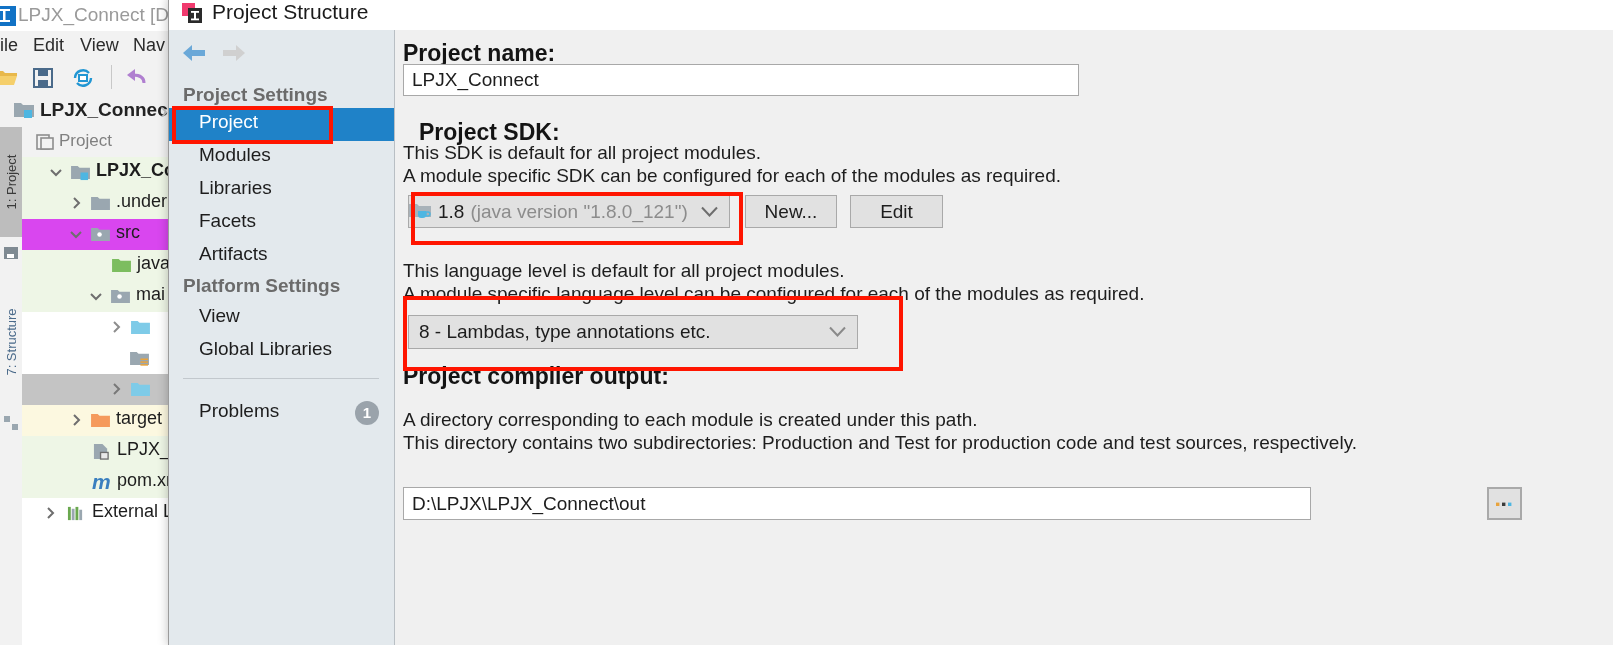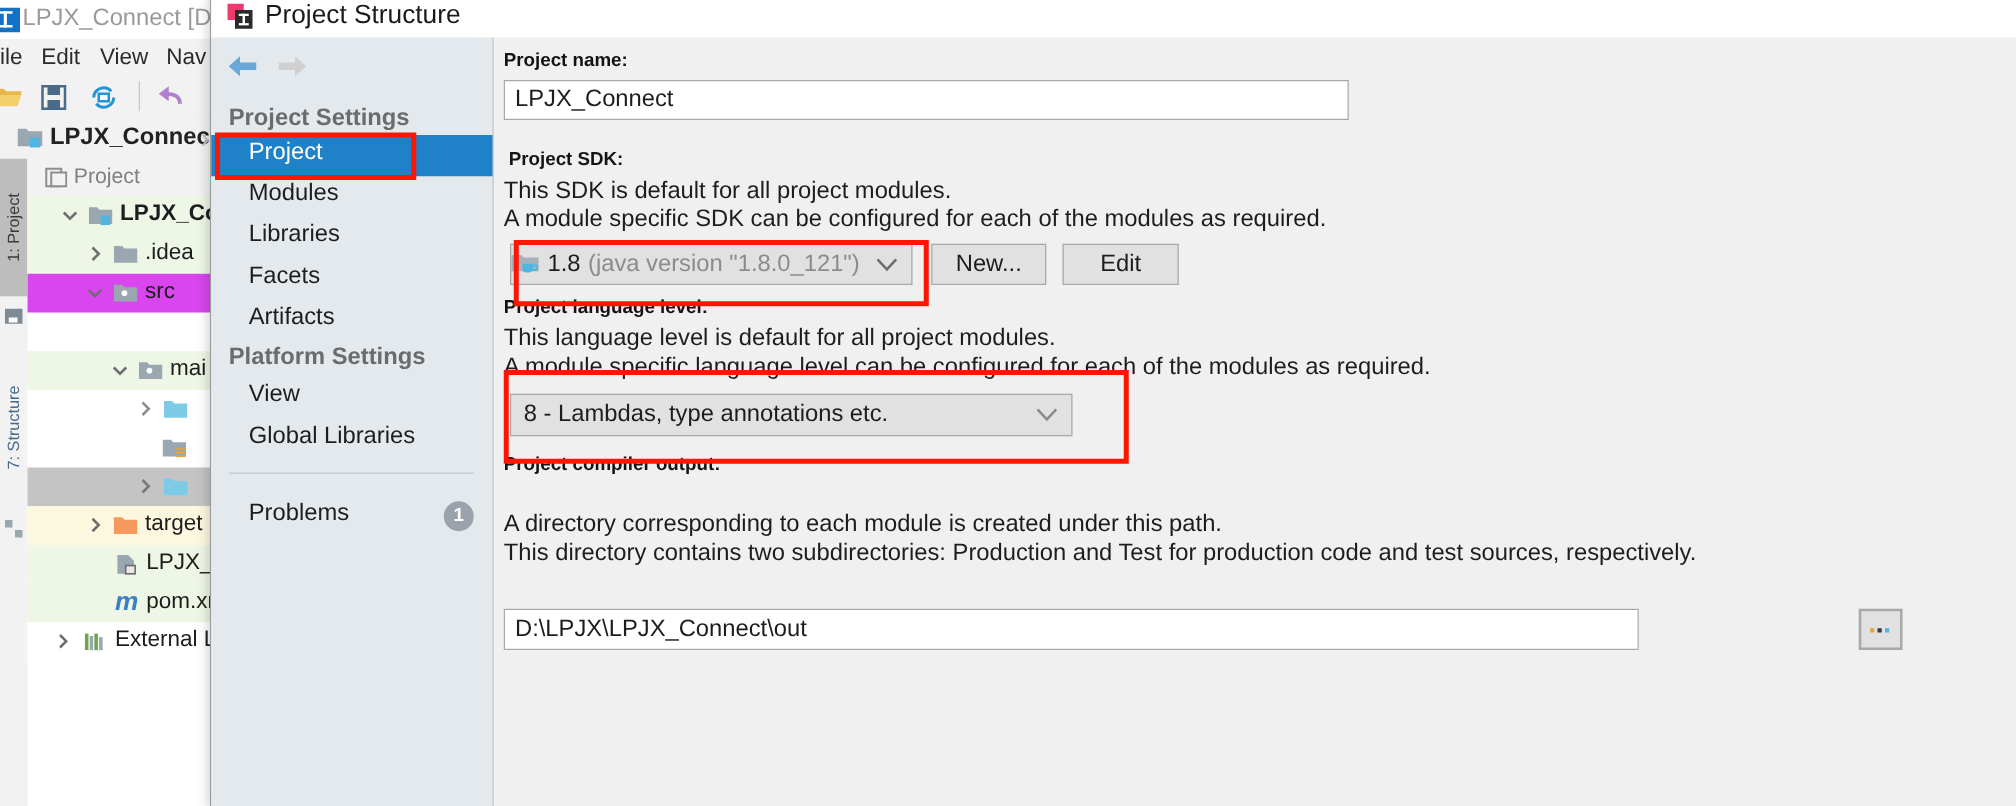--- a/index.html
+++ b/index.html
@@ -83,21 +83,21 @@
   .nav-item.selected span{color:#ffffff;}
   .nav-divider{position:absolute;left:14px;width:196px;height:1px;background:#c2c8cd;}
   .nav-badge{
     position:absolute;width:24px;height:24px;border-radius:50%;
     background:#9aa3ab;color:#fff;font-size:15px;font-weight:bold;
     text-align:center;line-height:24px;
   }
 
   
   .dlg-main{position:absolute;left:226px;top:0;width:1219px;height:615px;background:#f0f0f0;}
-  .lbl-bold{position:absolute;font-size:15px;font-weight:bold;color:#141414;white-space:nowrap;}
+  .lbl-bold{position:absolute;font-size:23px;font-weight:bold;color:#141414;white-space:nowrap;}
   .lbl-norm{position:absolute;font-size:19px;color:#1d1d1d;white-space:nowrap;}
 
   .textfield{
     position:absolute;background:#ffffff;border:1px solid #a8a8a8;
     font-size:19px;color:#1d1d1d;box-sizing:border-box;
     display:flex;align-items:center;padding-left:8px;
   }
   .combo{
     position:absolute;background:#e1e1e1;border:1px solid #a9a9a9;
     box-sizing:border-box;display:flex;align-items:center;
@@ -216,34 +216,40 @@
         <div class="tlabel bold" style="left:74px">LPJX_Conn</div>
       </div>
 
       <div class="tree-row" style="top:31px;background:#eef6e6">
         <svg class="arrow" style="left:46px" viewBox="0 0 16 16">
             <path d="M6 3l5 5-5 5" fill="none" stroke="#6e6e6e" stroke-width="2"></path>
           </svg>
         <svg class="ticon" style="left:69px" viewBox="0 0 20 18">
             <path d="M0 2h7l2 2h11v12H0z" fill="#9aa7b0"></path>
           </svg>
-        <div class="tlabel" style="left:94px">.idea</div>
+        <div class="tlabel" style="left:94px">.under</div>
       </div>
 
       <div class="tree-row" style="top:62px;background:#d946ef">
         <svg class="arrow" style="left:46px" viewBox="0 0 16 16">
             <path d="M3 6l5 5 5-5" fill="none" stroke="#6e6e6e" stroke-width="2"></path>
           </svg>
         <svg class="ticon" style="left:69px" viewBox="0 0 20 18">
             <path d="M0 2h7l2 2h11v12H0z" fill="#9aa7b0"></path>
             <circle cx="9" cy="9" r="2.4" fill="#fff"></circle>
           </svg>
         <div class="tlabel" style="left:94px">src</div>
       </div>
 
+      <div class="tree-row" style="top:93px;background:#eef6e6">
+        <svg class="ticon" style="left:90px" viewBox="0 0 20 18">
+            <path d="M0 2h7l2 2h11v12H0z" fill="#7cbd5f"></path>
+          </svg>
+        <div class="tlabel" style="left:115px">java</div>
+      </div>
 
       <div class="tree-row" style="top:124px;background:#eef6e6">
         <svg class="arrow" style="left:66px" viewBox="0 0 16 16">
             <path d="M3 6l5 5 5-5" fill="none" stroke="#6e6e6e" stroke-width="2"></path>
           </svg>
         <svg class="ticon" style="left:89px" viewBox="0 0 20 18">
             <path d="M0 2h7l2 2h11v12H0z" fill="#9aa7b0"></path>
             <circle cx="9" cy="9" r="2.4" fill="#fff"></circle>
           </svg>
         <div class="tlabel" style="left:114px">mai</div>
@@ -380,41 +386,40 @@
         <span>Problems</span>
       </div>
       <div class="nav-badge" style="left:186px;top:371px">1</div>
     </div>
 
     <div class="dlg-main">
 
       <div class="lbl-bold" style="left:8px;top:10px">Project name:</div>
       <div class="textfield" style="left:8px;top:34px;width:676px;height:32px">LPJX_Connect</div>
 
-      <div class="lbl-bold" style="left:12px;top:89px">Project SDK:</div>
+      <div class="lbl-bold" style="left:24px;top:89px">Project SDK:</div>
       <div class="lbl-norm" style="left:8px;top:112px">This SDK is default for all project modules.</div>
       <div class="lbl-norm" style="left:8px;top:135px">A module specific SDK can be configured for each of the modules as required.</div>
 
       <div class="combo" style="left:13px;top:165px;width:322px;height:33px;padding-left:0">
         <svg style="width:22px;height:19px;margin-right:7px;flex:none" viewBox="0 0 22 19">
           <path d="M0 2h8l2 2h12v11H0z" fill="#a8b2b9"></path>
           <path d="M9 9h8v4a3 3 0 0 1-3 3h-2a3 3 0 0 1-3-3z" fill="#4db6e2"></path>
           <path d="M17 10h2a2 2 0 0 1 0 4h-2z" fill="none" stroke="#4db6e2" stroke-width="1.4"></path>
         </svg>
         <span class="cval">1.8</span>
         <span class="cval cmuted" style="margin-left:6px">(java version "1.8.0_121")</span>
         <svg class="chev" style="width:17px;height:11px" viewBox="0 0 17 11">
             <path d="M1 1l7.5 8L16 1" fill="none" stroke="#6e6e6e" stroke-width="2"></path>
           </svg>
       </div>
 
       <div class="btn" style="left:350px;top:165px;width:92px;height:33px">New...</div>
       <div class="btn" style="left:455px;top:165px;width:93px;height:33px">Edit</div>
 
-      <div class="lbl-bold" style="left:8px;top:207px">Project language level:</div>
       <div class="lbl-norm" style="left:8px;top:230px">This language level is default for all project modules.</div>
       <div class="lbl-norm" style="left:8px;top:253px">A module specific language level can be configured for each of the modules as required.</div>
 
       <div class="combo" style="left:13px;top:285px;width:450px;height:34px;padding-left:10px">
         <span class="cval">8 - Lambdas, type annotations etc.</span>
         <svg class="chev" style="width:17px;height:11px" viewBox="0 0 17 11">
             <path d="M1 1l7.5 8L16 1" fill="none" stroke="#8a8a8a" stroke-width="2"></path>
           </svg>
       </div>
 

